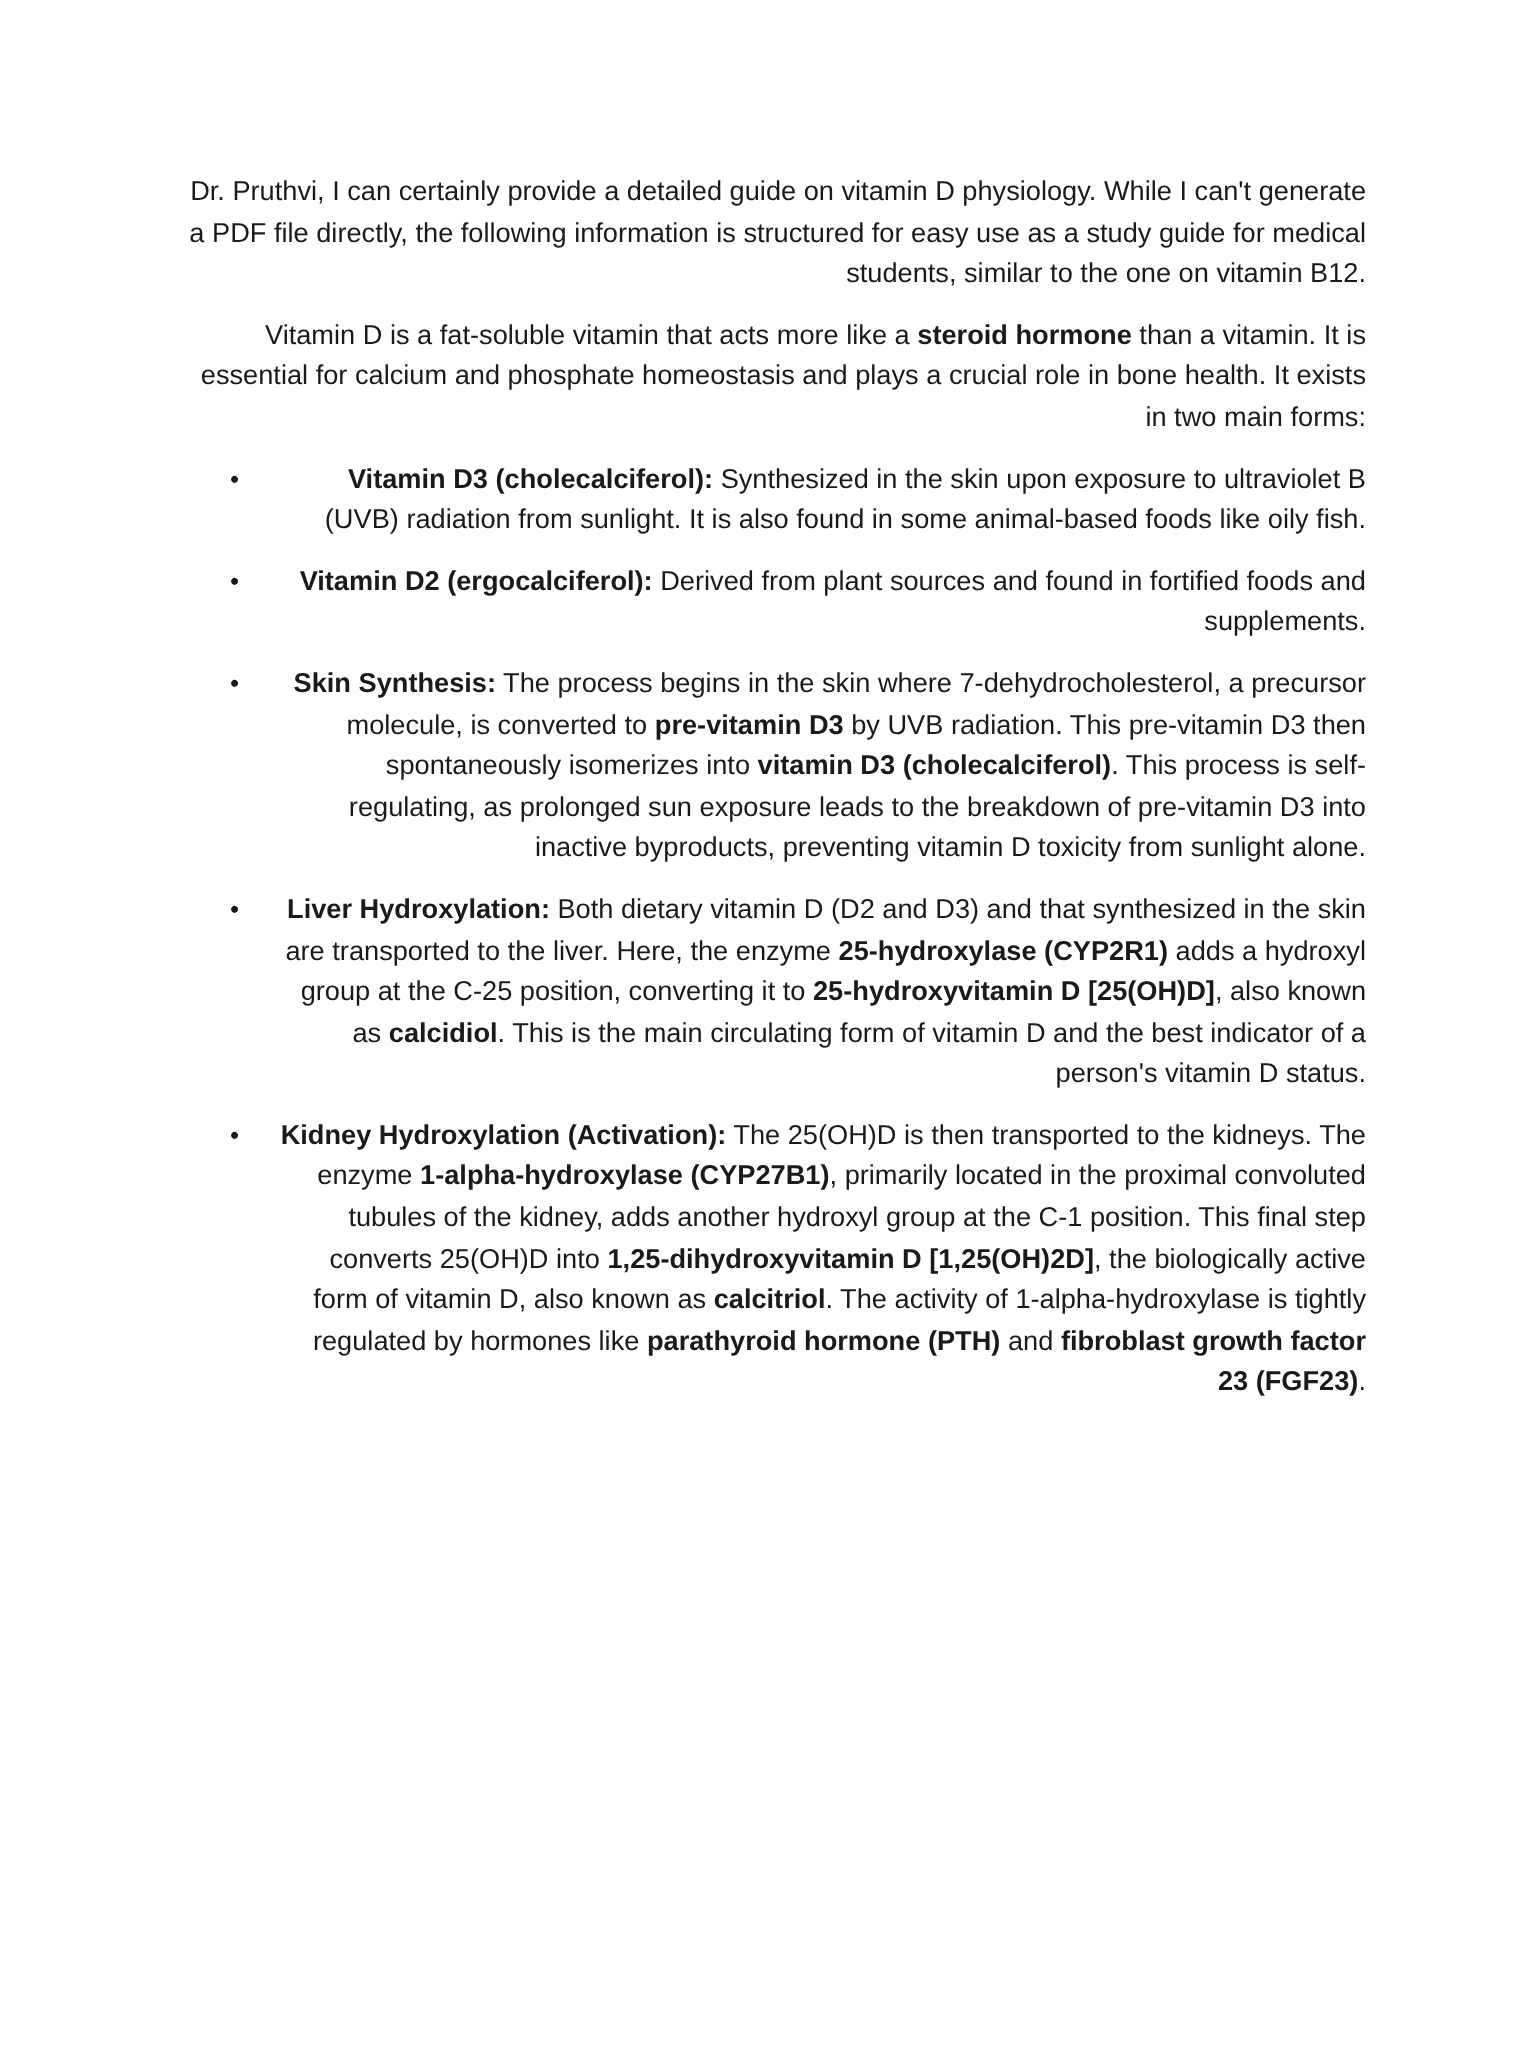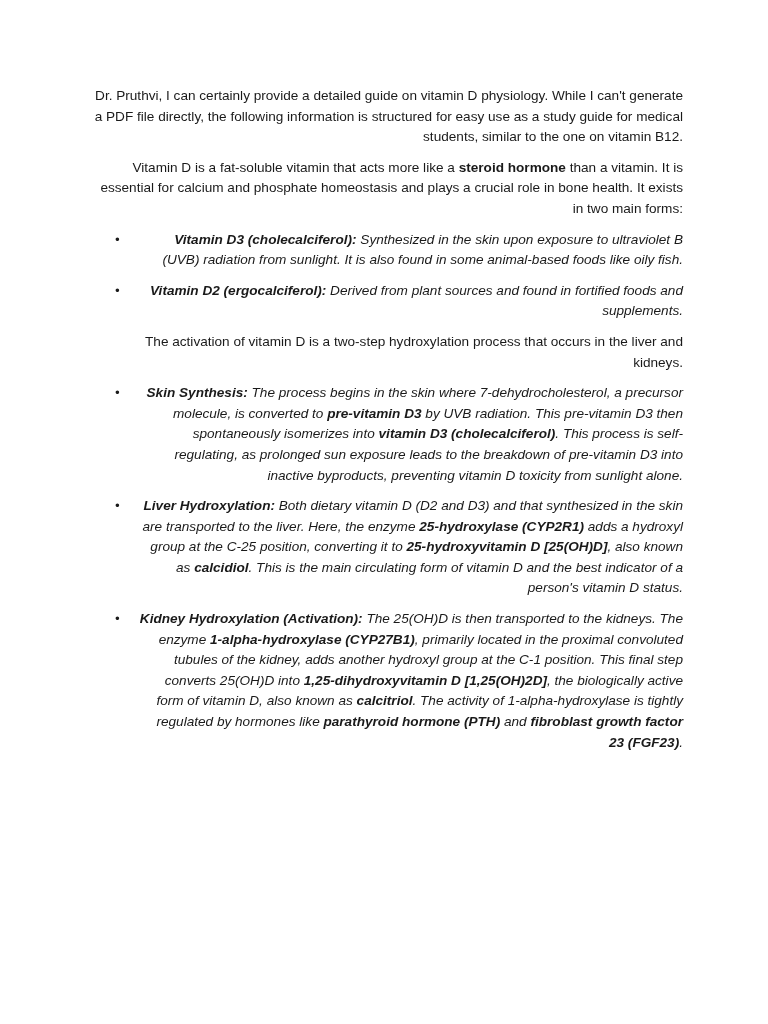--- a/index.html
+++ b/index.html
@@ -4,21 +4,21 @@
 <style>
   html, body { margin: 0; padding: 0; background: #ffffff; }
   body { width: 768px; height: 1024px; overflow: hidden; position: relative; }
   .page {
     position: absolute; left: 93px; top: 86px; width: 590px;
     font-family: "Liberation Sans", sans-serif;
     font-size: 13.6px; line-height: 20.6px; color: #1a1a1a; text-align: right;
   }
   p { margin: 0 0 10px 0; }
   h3 { margin: 0 0 10px 0; font-size: 13.6px; font-weight: bold; line-height: 20.6px; }
-  ul { margin: 0 0 10px 0; padding: 0; list-style: none; font-style: italic; }
+  ul { margin: 0 0 10px 0; padding: 0; list-style: none; }
   li { position: relative; padding-left: 46px; margin: 0 0 10px 0; }
   li::before {
     content: "\2022"; position: absolute; left: 22px; top: 0; font-size: 13px;
   }
   b { font-weight: bold; }
 </style>
 </head>
 <body>
 
 <div class="page">
@@ -28,21 +28,20 @@
 
   <p><span>Vitamin D is a fat-soluble vitamin that acts more like a </span><b>steroid hormone</b><span> than a vitamin. It is essential for calcium and phosphate homeostasis and plays a crucial role in bone health. It exists in two main forms:</span></p>
 
   <ul>
     <li><b>Vitamin D3 (cholecalciferol):</b><span> Synthesized in the skin upon exposure to ultraviolet B (UVB) radiation from sunlight. It is also found in some animal-based foods like oily fish.</span></li>
     <li><b>Vitamin D2 (ergocalciferol):</b><span> Derived from plant sources and found in fortified foods and supplements.</span></li>
   </ul>
 
 
 
-  <p>The activation of vitamin D is a two-step hydroxylation process that occurs in the liver and kidneys.</p>
 
   <ul>
     <li><b>Skin Synthesis:</b><span> The process begins in the skin where 7-dehydrocholesterol, a precursor molecule, is converted to </span><b>pre-vitamin D3</b><span> by UVB radiation. This pre-vitamin D3 then spontaneously isomerizes into </span><b>vitamin D3 (cholecalciferol)</b><span>. This process is self-regulating, as prolonged sun exposure leads to the breakdown of pre-vitamin D3 into inactive byproducts, preventing vitamin D toxicity from sunlight alone.</span></li>
 
     <li><b>Liver Hydroxylation:</b><span> Both dietary vitamin D (D2 and D3) and that synthesized in the skin are transported to the liver. Here, the enzyme </span><b>25-hydroxylase (CYP2R1)</b><span> adds a hydroxyl group at the C-25 position, converting it to </span><b>25-hydroxyvitamin D [25(OH)D]</b><span>, also known as </span><b>calcidiol</b><span>. This is the main circulating form of vitamin D and the best indicator of a person's vitamin D status.</span></li>
 
     <li><b>Kidney Hydroxylation (Activation):</b><span> The 25(OH)D is then transported to the kidneys. The enzyme </span><b>1-alpha-hydroxylase (CYP27B1)</b><span>, primarily located in the proximal convoluted tubules of the kidney, adds another hydroxyl group at the C-1 position. This final step converts 25(OH)D into </span><b>1,25-dihydroxyvitamin D [1,25(OH)2D]</b><span>, the biologically active form of vitamin D, also known as </span><b>calcitriol</b><span>. The activity of 1-alpha-hydroxylase is tightly regulated by hormones like </span><b>parathyroid hormone (PTH)</b><span> and </span><b>fibroblast growth factor 23 (FGF23)</b><span>.</span></li>
   </ul>
 
 

